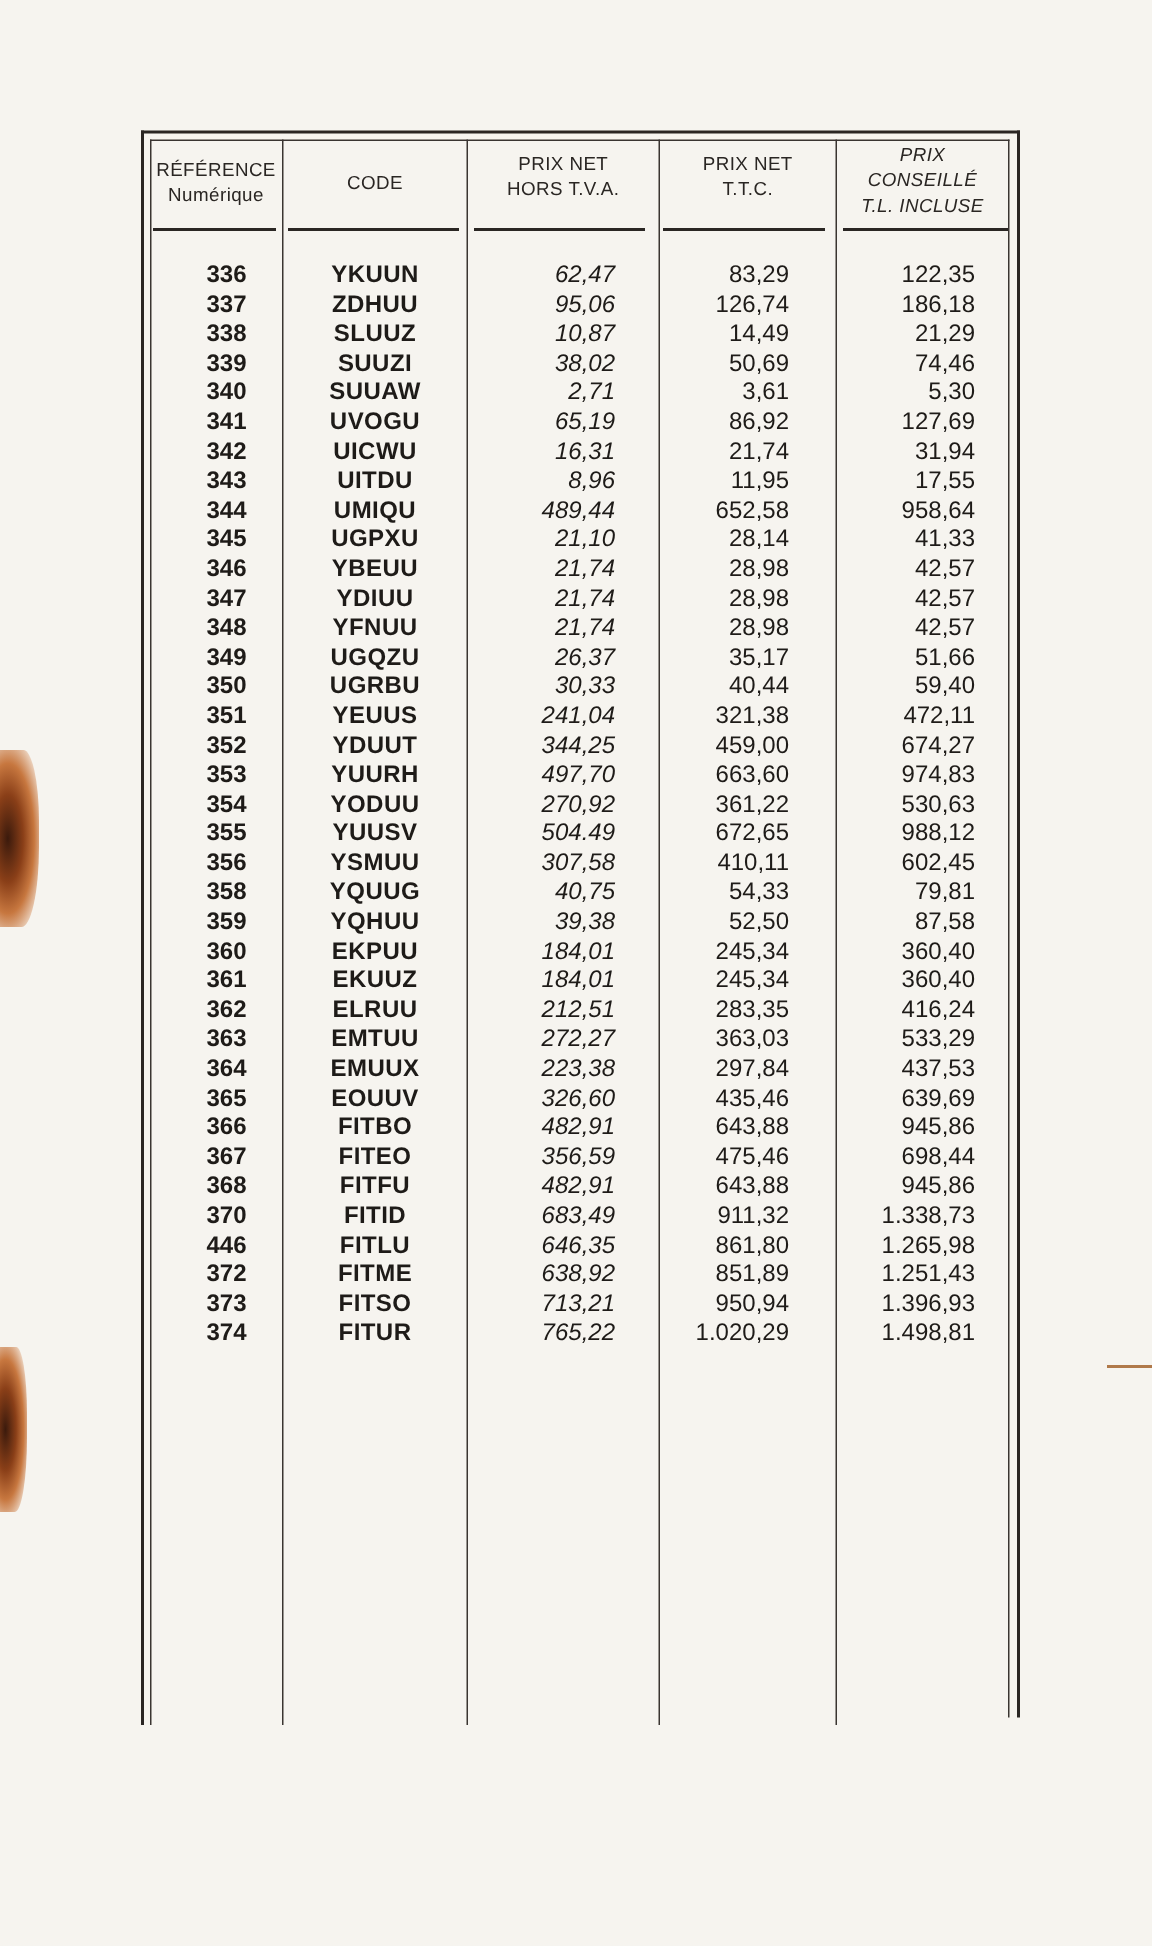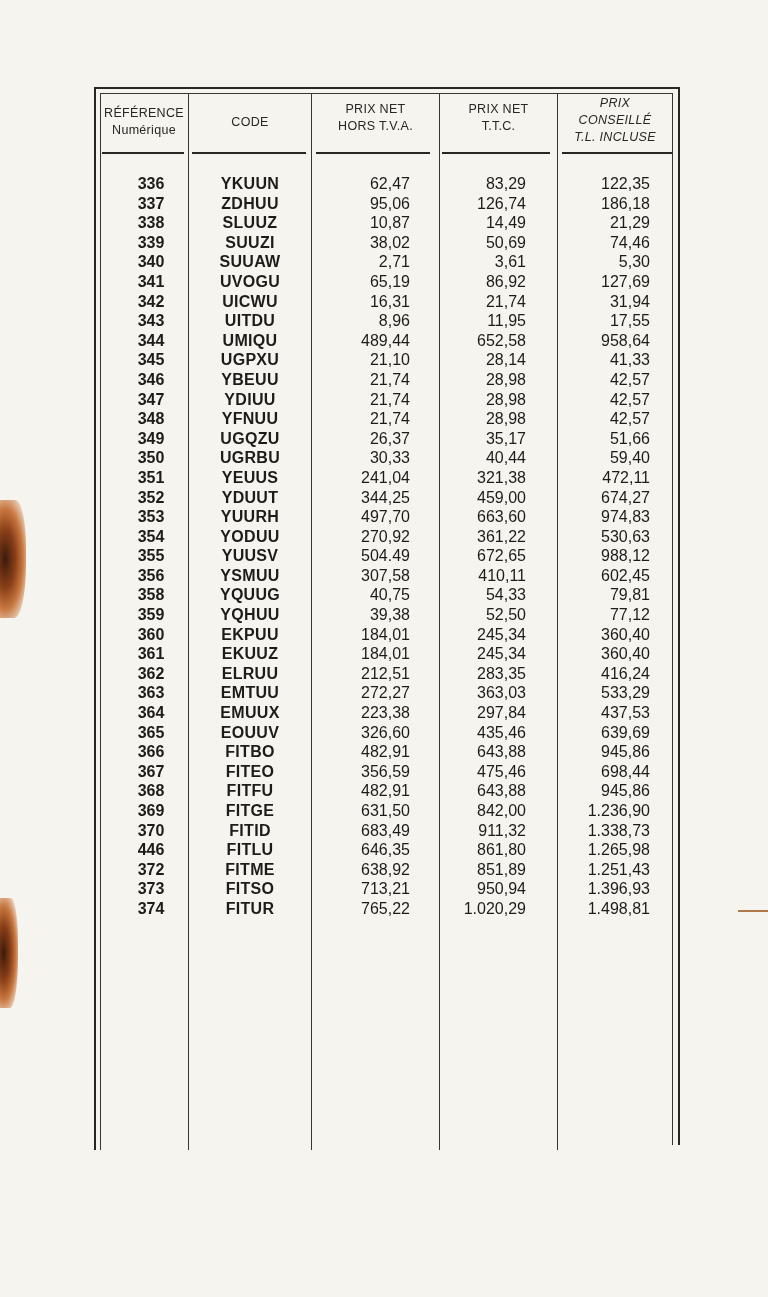--- a/index.html
+++ b/index.html
@@ -44,21 +44,21 @@
   .h4 { left:464px; width:114px; }
   .h3 { justify-content:flex-start; padding-top:8px; height:50px; }
   .h2 { justify-content:flex-start; padding-top:8px; height:50px; }
   .h4 { justify-content:flex-start; padding-top:2px; height:56px;font-style:italic; }
 
   .rows { position:absolute; left:0; top:87px; width:584px; }
   .row { position:relative; height:19.6px; font-size:16px; line-height:19.6px; }
   .c { position:absolute; top:0; white-space:nowrap; }
   .c-ref { left:26px; width:62px; text-align:center; font-weight:bold; }
   .c-code { left:95px; width:122px; text-align:center; font-weight:bold; letter-spacing:0.3px; }
-  .c-ht { right:268px; text-align:left; }
+  .c-ht { right:268px; text-align:left;font-style:italic; }
   .c-ttc { right:152px; text-align:right; }
   .c-tl { right:28px; text-align:right; }
 </style>
 </head>
 <body>
 
 <div class="stain stain1"></div>
 <div class="stain stain2"></div>
 <div class="edge-mark"></div>
 
@@ -255,21 +255,21 @@
         <span class="c c-code">YQUUG</span>
         <span class="c c-ht">40,75</span>
         <span class="c c-ttc">54,33</span>
         <span class="c c-tl">79,81</span>
       </div>
       <div class="row">
         <span class="c c-ref">359</span>
         <span class="c c-code">YQHUU</span>
         <span class="c c-ht">39,38</span>
         <span class="c c-ttc">52,50</span>
-        <span class="c c-tl">77,12</span>
+        <span class="c c-tl">87,58</span>
       </div>
       <div class="row">
         <span class="c c-ref">360</span>
         <span class="c c-code">EKPUU</span>
         <span class="c c-ht">184,01</span>
         <span class="c c-ttc">245,34</span>
         <span class="c c-tl">360,40</span>
       </div>
       <div class="row">
         <span class="c c-ref">361</span>
@@ -321,27 +321,20 @@
         <span class="c c-tl">698,44</span>
       </div>
       <div class="row">
         <span class="c c-ref">368</span>
         <span class="c c-code">FITFU</span>
         <span class="c c-ht">482,91</span>
         <span class="c c-ttc">643,88</span>
         <span class="c c-tl">945,86</span>
       </div>
       <div class="row">
-        <span class="c c-ref">369</span>
-        <span class="c c-code">FITGE</span>
-        <span class="c c-ht">631,50</span>
-        <span class="c c-ttc">842,00</span>
-        <span class="c c-tl">1.236,90</span>
-      </div>
-      <div class="row">
         <span class="c c-ref">370</span>
         <span class="c c-code">FITID</span>
         <span class="c c-ht">683,49</span>
         <span class="c c-ttc">911,32</span>
         <span class="c c-tl">1.338,73</span>
       </div>
       <div class="row">
         <span class="c c-ref">446</span>
         <span class="c c-code">FITLU</span>
         <span class="c c-ht">646,35</span>

